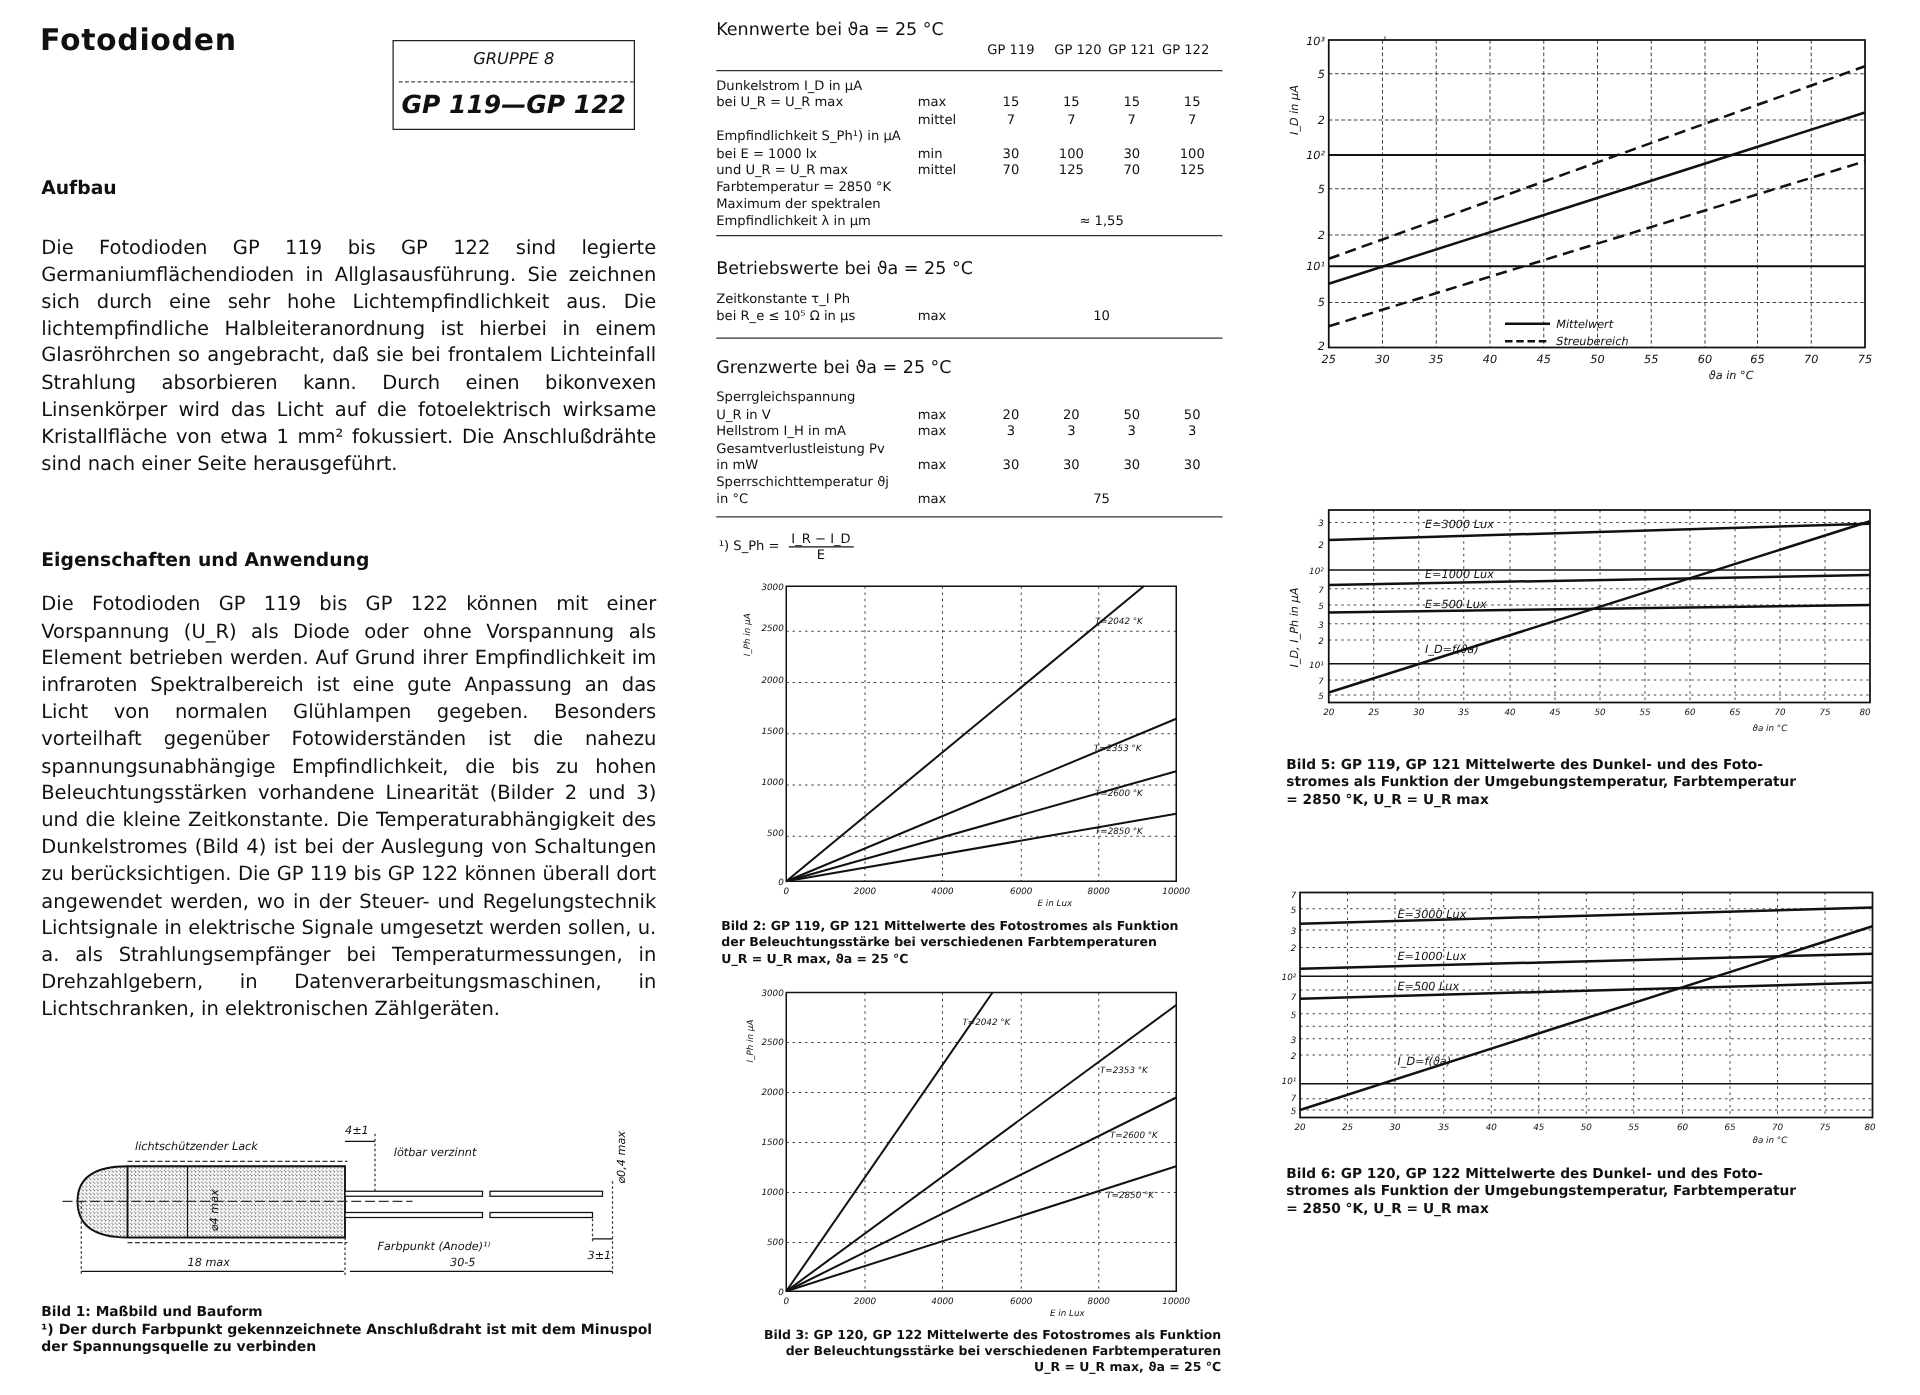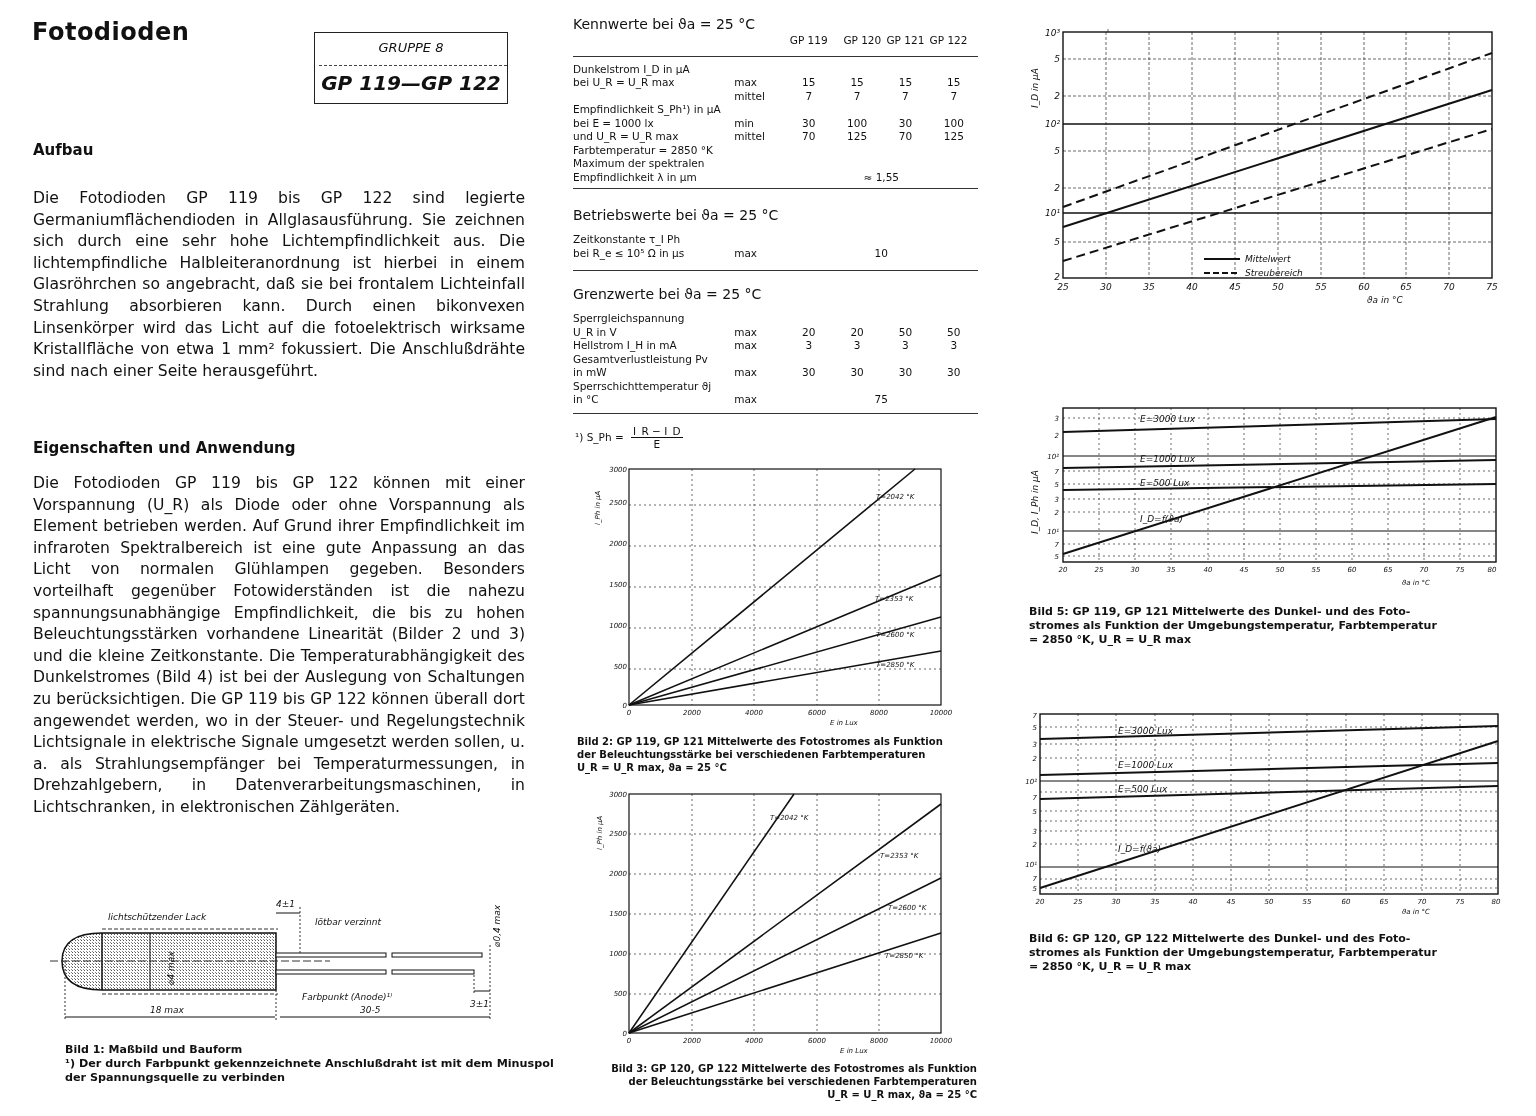--- a/index.html
+++ b/index.html
@@ -78,21 +78,21 @@
     <text x="246" y="12" class="ax-lbl" font-size="10">4±1</text>
     <text x="285" y="30" class="ax-lbl" font-size="10">lötbar verzinnt</text>
     <text x="470" y="52" class="ax-lbl" font-size="8" transform="rotate(-90 470 52)">⌀0,4 max</text>
     <text x="144" y="90" class="ax-lbl" font-size="9" transform="rotate(-90 144 90)">⌀4 max</text>
     <text x="272" y="105" class="ax-lbl" font-size="10">Farbpunkt (Anode)¹⁾</text>
     <text x="120" y="118" class="ax-lbl" font-size="10">18 max</text>
     <text x="330" y="118" class="ax-lbl" font-size="10">30-5</text>
     <text x="440" y="112" class="ax-lbl" font-size="10">3±1</text>
   </svg>
 </div>
-<div class="abs caption" style="left:33px; top:1043px; width:500px;margin-left:32px;">
+<div class="abs caption" style="left:33px; top:1043px; width:500px;">
   <div>Bild 1: Maßbild und Bauform</div>
   <div style="font-size:11.2px;">¹) Der durch Farbpunkt gekennzeichnete Anschlußdraht ist mit dem Minuspol der Spannungsquelle zu verbinden</div>
 </div>
 
 <div class="abs" style="left:573px; top:16px; width:405px;">
   <div class="tbl-title">Kennwerte bei ϑa = 25 °C</div>
   <table class="tbl" style="border-collapse:collapse; width:405px; margin-top:2px;">
     <tbody>
         <tr>
       <td style="width:160px"></td>

